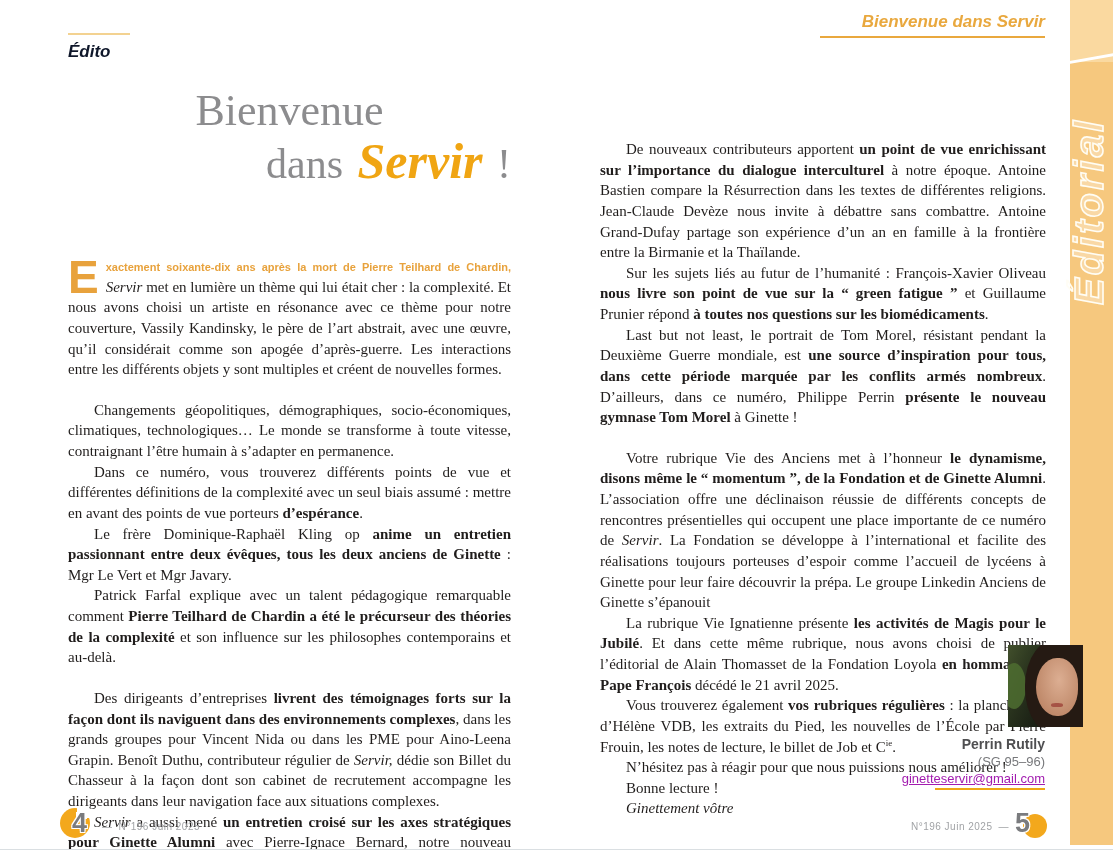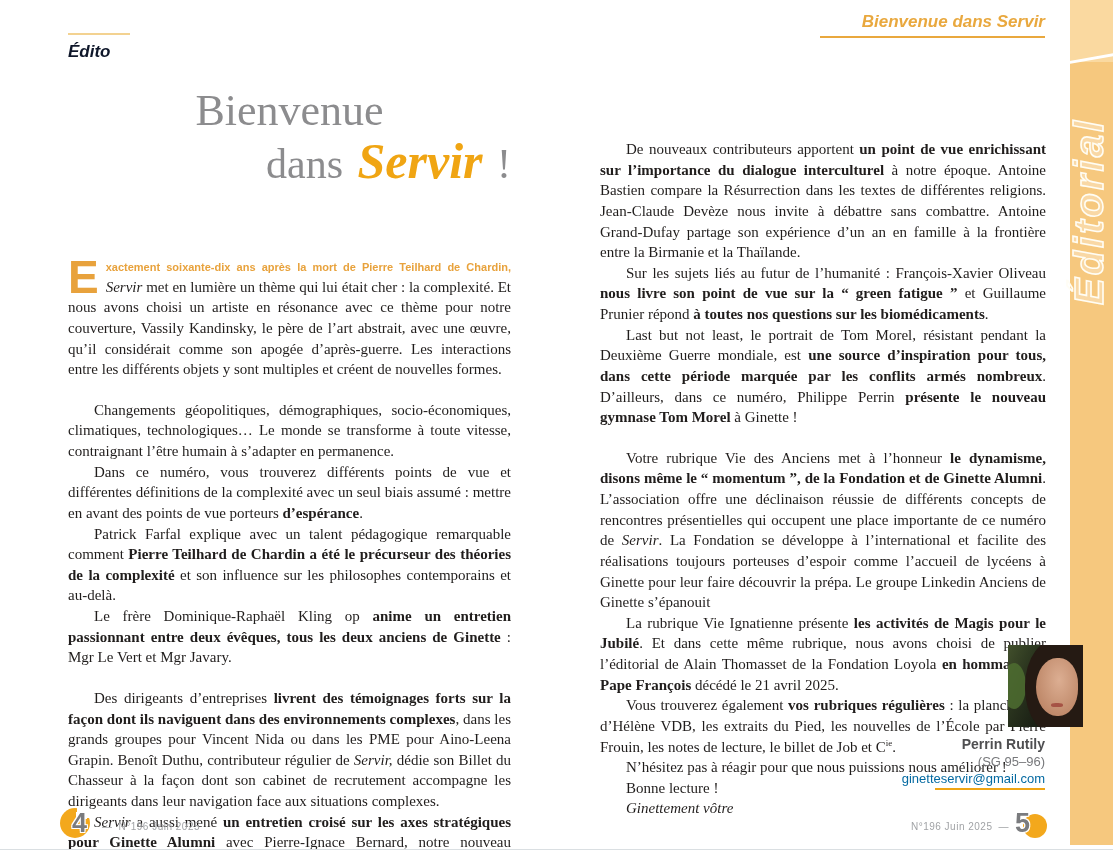--- a/index.html
+++ b/index.html
@@ -55,21 +55,21 @@
     background:linear-gradient(115deg,#42502c 0%,#2a341e 28%,#1b2015 55%,#121410 100%);
   }
   .photo .leaf { position:absolute; left:-6px; top:18px; width:24px; height:46px; border-radius:50%; background:#4d6d30; opacity:0.85; }
   .photo .hair { position:absolute; right:-16px; top:-8px; width:74px; height:100px; border-radius:48%; background:#251a13; }
   .photo .face { position:absolute; right:5px; top:13px; width:42px; height:58px; border-radius:52% 46% 48% 52%; background:radial-gradient(ellipse at 55% 38%,#dcae92 0%,#c08a6b 70%,#a9755a 100%); }
   .photo .lips { position:absolute; right:20px; top:58px; width:12px; height:4px; border-radius:40%; background:#a65345; }
 
   .author { position:absolute; left:845px; top:736px; width:200px; text-align:right; font-family:"Liberation Sans", sans-serif; }
   .a-name { font-weight:700; font-size:14px; color:#4f4f51; }
   .a-promo { font-size:13px; color:#77787b; margin-top:2px; }
-  .a-email { font-size:13px; color:#0369a1; margin-top:2px; }
+  .a-email { font-size:13px; color:#a21caf; margin-top:2px;text-decoration:underline; }
   .a-rule { position:absolute; right:0; top:52px; width:110px; height:2px; background:#f0a513; }
 
   
   .foot { position:absolute; top:812px; font-family:"Liberation Sans", sans-serif; font-size:10px; letter-spacing:0.5px; color:#a1a3a6; }
   .foot-left { left:62px; }
   .foot-right { right:66px; text-align:right; }
   .pnum {
     position:relative; z-index:2; font-size:27px; font-weight:700; color:#7a7b7e; line-height:1;
     text-shadow:-1px -1px 0 #fff, 1px -1px 0 #fff, -1px 1px 0 #fff, 1px 1px 0 #fff;
   }
@@ -103,22 +103,22 @@
 
   <div class="title">
     <div class="t1">Bienvenue</div>
     <div class="t2"><span class="t2pre">dans </span><span class="t2accent">Servir</span><span class="t2post"> !</span></div>
   </div>
 
   <div class="col col-left">
       <p class="para"><span class="dropcap">E</span><span class="lead">xactement soixante-dix ans après la mort de Pierre Teilhard de Chardin,</span><span> </span><span class="i">Servir</span><span> met en lumière un thème qui lui était cher : la complexité. Et nous avons choisi un artiste en résonance avec ce thème pour notre couverture, Vassily Kandinsky, le père de l’art abstrait, avec une œuvre, qu’il considérait comme son apogée d’après-guerre. Les interactions entre les différents objets y sont multiples et créent de nouvelles formes.</span></p>
       <p class="para indent gap"><span>Changements géopolitiques, démographiques, socio-économiques, climatiques, technologiques… Le monde se transforme à toute vitesse, contraignant l’être humain à s’adapter en permanence.</span></p>
       <p class="para indent"><span>Dans ce numéro, vous trouverez différents points de vue et différentes définitions de la complexité avec un seul biais assumé : mettre en avant des points de vue porteurs </span><span class="b">d’espérance</span><span>.</span></p>
+      <p class="para indent"><span>Le frère Dominique-Raphaël Kling op </span><span class="b">anime un entretien passionnant entre deux évêques, tous les deux anciens de Ginette</span><span> : Mgr Le Vert et Mgr Javary.</span></p>
       <p class="para indent"><span>Patrick Farfal explique avec un talent pédagogique remarquable comment </span><span class="b">Pierre Teilhard de Chardin a été le précurseur des théories de la complexité</span><span> et son influence sur les philosophes contemporains et au-delà.</span></p>
-      <p class="para indent"><span>Le frère Dominique-Raphaël Kling op </span><span class="b">anime un entretien passionnant entre deux évêques, tous les deux anciens de Ginette</span><span> : Mgr Le Vert et Mgr Javary.</span></p>
       <p class="para indent gap"><span>Des dirigeants d’entreprises </span><span class="b">livrent des témoignages forts sur la façon dont ils naviguent dans des environnements complexes</span><span>, dans les grands groupes pour Vincent Nida ou dans les PME pour Aino-Leena Grapin. Benoît Duthu, contributeur régulier de </span><span class="i">Servir,</span><span> dédie son Billet du Chasseur à la façon dont son cabinet de recrutement accompagne les dirigeants  dans leur navigation face aux situations complexes.</span></p>
       <p class="para indent"><span class="i">Servir</span><span> a aussi mené </span><span class="b">un entretien croisé sur les axes stratégiques pour Ginette Alumni</span><span> avec Pierre-Ignace Bernard, notre nouveau président, et Jacques Monnet qui quitte la présidence de Ginette Alumni.</span></p>
     </div>
   <div class="col col-right">
       <p class="para indent"><span>De nouveaux contributeurs apportent </span><span class="b">un point de vue enrichissant sur l’importance du dialogue interculturel</span><span> à notre époque. Antoine Bastien compare la Résurrection dans les textes de différentes religions. Jean-Claude Devèze nous invite à débattre sans combattre. Antoine Grand-Dufay partage son expérience d’un an en famille à la frontière entre la Birmanie et la Thaïlande.</span></p>
       <p class="para indent"><span>Sur les sujets liés au futur de l’humanité : François-Xavier Oliveau </span><span class="b">nous livre son point de vue sur la “ green fatigue ”</span><span> et Guillaume Prunier répond </span><span class="b">à toutes nos questions sur les biomédicaments</span><span>.</span></p>
       <p class="para indent"><span>Last but not least, le portrait de Tom Morel, résistant pendant la Deuxième Guerre mondiale, est </span><span class="b">une source d’inspiration pour tous, dans cette période marquée par les conflits armés nombreux</span><span>. D’ailleurs, dans ce numéro, Philippe Perrin </span><span class="b">présente le nouveau gymnase Tom Morel</span><span> à Ginette !</span></p>
       <p class="para indent gap"><span>Votre rubrique Vie des Anciens met à l’honneur </span><span class="b">le dynamisme, disons même le “ momentum ”, de la Fondation et de Ginette Alumni</span><span>. L’association offre une déclinaison réussie de différents concepts de rencontres présentielles qui occupent une place importante de ce numéro de </span><span class="i">Servir</span><span>. La Fondation se développe à l’international et facilite des réalisations toujours porteuses d’espoir comme l’accueil de lycéens à Ginette pour leur faire découvrir la prépa. Le groupe Linkedin Anciens de Ginette s’épanouit</span></p>
       <p class="para indent"><span>La rubrique Vie Ignatienne présente </span><span class="b">les activités de Magis pour le Jubilé</span><span>. Et dans cette même rubrique, nous avons choisi de publier l’éditorial de Alain Thomasset de la Fondation Loyola </span><span class="b">en hommage au Pape François</span><span> décédé le 21 avril 2025.</span></p>
       <p class="para indent"><span>Vous trouverez également </span><span class="b">vos rubriques régulières</span><span> : la planche BD d’Hélène VDB, les extraits du Pied, les nouvelles de l’École par Pierre Frouin, les notes de lecture, le billet de Job et C</span><sup>ie</sup><span>.</span></p>

